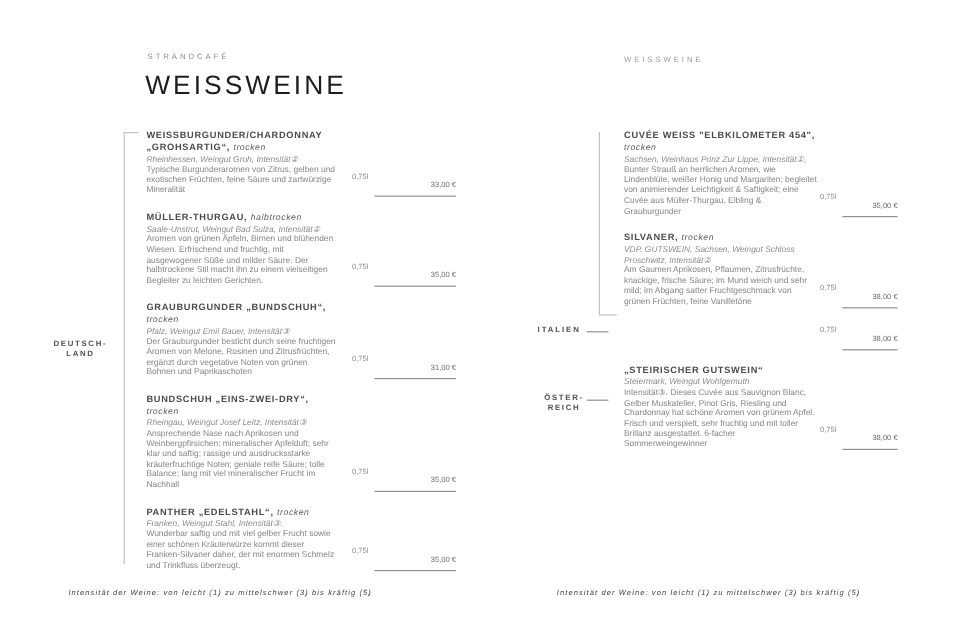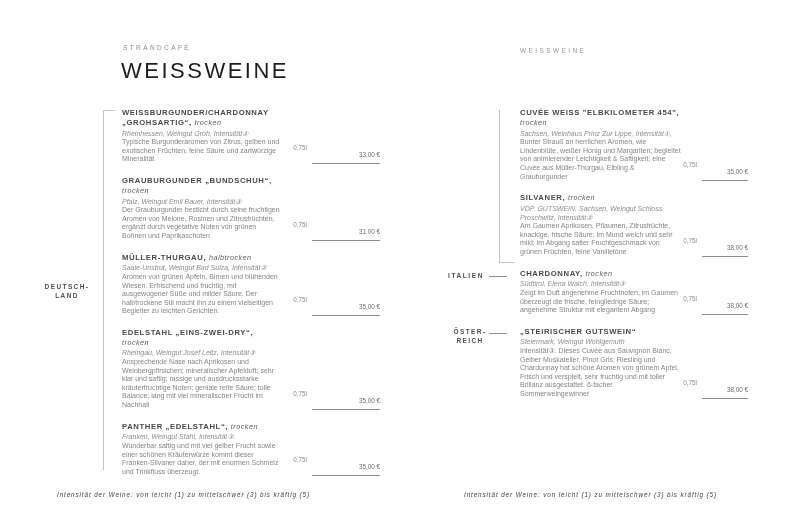--- a/index.html
+++ b/index.html
@@ -94,45 +94,45 @@
       <div class="wine-desc">Typische Burgunderaromen von Zitrus, gelben und exotischen Früchten, feine Säure und zartwürzige Mineralität</div>
     </div>
     <div class="entry-price">
       <span class="size">0,75l</span>
         <span class="price-line"><span class="price">33,00 €</span></span>
     </div>
   </div>
 
   <div class="entry">
     <div class="entry-main">
+      <div class="wine-title"><span class="nm">MÜLLER-THURGAU,</span> <span class="st">halbtrocken</span></div>
+      <div class="wine-origin">Saale-Unstrut, Weingut Bad Sulza, Intensität②</div>
+      <div class="wine-desc">Aromen von grünen Äpfeln, Birnen und blühenden Wiesen. Erfrischend und fruchtig, mit ausgewogener Süße und milder Säure. Der halbtrockene Stil macht ihn zu einem vielseitigen Begleiter zu leichten Gerichten.</div>
+    </div>
+    <div class="entry-price">
+      <span class="size">0,75l</span>
+        <span class="price-line"><span class="price">35,00 €</span></span>
+    </div>
+  </div>
+
+  <div class="entry">
+    <div class="entry-main">
       <div class="wine-title"><span class="nm">GRAUBURGUNDER „BUNDSCHUH“,</span> <span class="st">trocken</span></div>
       <div class="wine-origin">Pfalz, Weingut Emil Bauer, Intensität③</div>
       <div class="wine-desc">Der Grauburgunder besticht durch seine fruchtigen Aromen von Melone, Rosinen und Zitrusfrüchten, ergänzt durch vegetative Noten von grünen Bohnen und Paprikaschoten</div>
     </div>
     <div class="entry-price">
       <span class="size">0,75l</span>
         <span class="price-line"><span class="price">31,00 €</span></span>
     </div>
   </div>
 
   <div class="entry">
     <div class="entry-main">
-      <div class="wine-title"><span class="nm">MÜLLER-THURGAU,</span> <span class="st">halbtrocken</span></div>
-      <div class="wine-origin">Saale-Unstrut, Weingut Bad Sulza, Intensität②</div>
-      <div class="wine-desc">Aromen von grünen Äpfeln, Birnen und blühenden Wiesen. Erfrischend und fruchtig, mit ausgewogener Süße und milder Säure. Der halbtrockene Stil macht ihn zu einem vielseitigen Begleiter zu leichten Gerichten.</div>
-    </div>
-    <div class="entry-price">
-      <span class="size">0,75l</span>
-        <span class="price-line"><span class="price">35,00 €</span></span>
-    </div>
-  </div>
-
-  <div class="entry">
-    <div class="entry-main">
-      <div class="wine-title"><span class="nm">EDELSTAHL „EINS-ZWEI-DRY“,</span> <span class="st">trocken</span></div>
+      <div class="wine-title"><span class="nm">BUNDSCHUH „EINS-ZWEI-DRY“,</span> <span class="st">trocken</span></div>
       <div class="wine-origin">Rheingau, Weingut Josef Leitz, Intensität③</div>
       <div class="wine-desc">Ansprechende Nase nach Aprikosen und Weinbergpfirsichen; mineralischer Apfelduft; sehr klar und saftig; rassige und ausdrucksstarke kräuterfruchtige Noten; geniale reife Säure; tolle Balance; lang mit viel mineralischer Frucht im Nachhall</div>
     </div>
     <div class="entry-price">
       <span class="size">0,75l</span>
         <span class="price-line"><span class="price">35,00 €</span></span>
     </div>
   </div>
 
   <div class="entry">
@@ -169,25 +169,20 @@
       <div class="wine-origin">VDP. GUTSWEIN, Sachsen, Weingut Schloss Proschwitz, Intensität②</div>
       <div class="wine-desc">Am Gaumen Aprikosen, Pflaumen, Zitrusfrüchte, knackige, frische Säure; im Mund weich und sehr mild; im Abgang satter Fruchtgeschmack von grünen Früchten, feine Vanilletöne</div>
     </div>
     <div class="entry-price">
       <span class="size">0,75l</span>
         <span class="price-line"><span class="price">38,00 €</span></span>
     </div>
   </div>
 
   <div class="entry">
-    <div class="entry-main">
-      <div class="wine-title"><span class="nm">CHARDONNAY,</span> <span class="st">trocken</span></div>
-      <div class="wine-origin">Südtirol, Elena Walch, Intensität③</div>
-      <div class="wine-desc">Zeigt im Duft angenehme Fruchtnoten; im Gaumen überzeugt die frische, feingliedrige Säure; angenehme Struktur mit elegantem Abgang</div>
-    </div>
     <div class="entry-price">
       <span class="size">0,75l</span>
         <span class="price-line"><span class="price">38,00 €</span></span>
     </div>
   </div>
 
   <div class="entry">
     <div class="entry-main">
       <div class="wine-title"><span class="nm">„STEIRISCHER GUTSWEIN“</span> <span class="st"></span></div>
       <div class="wine-origin">Steiermark, Weingut Wohlgemuth</div>

